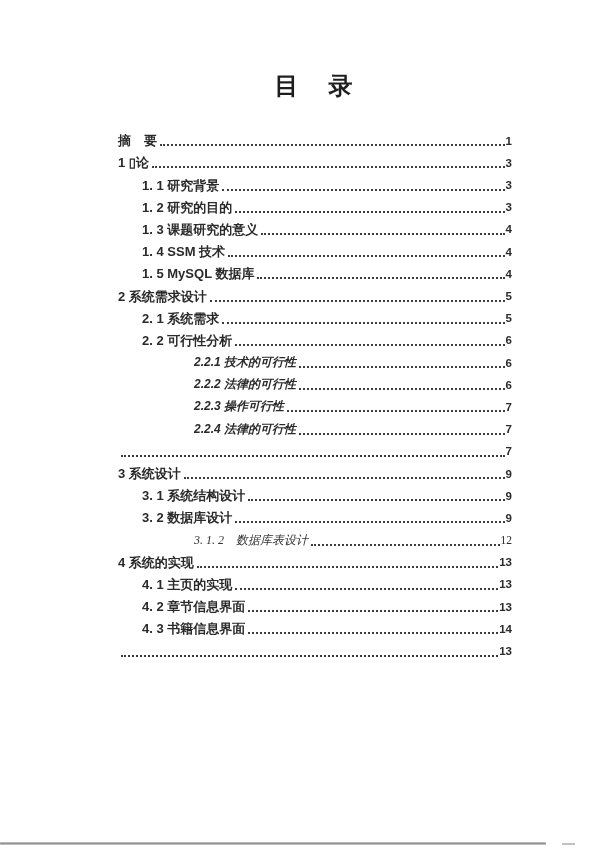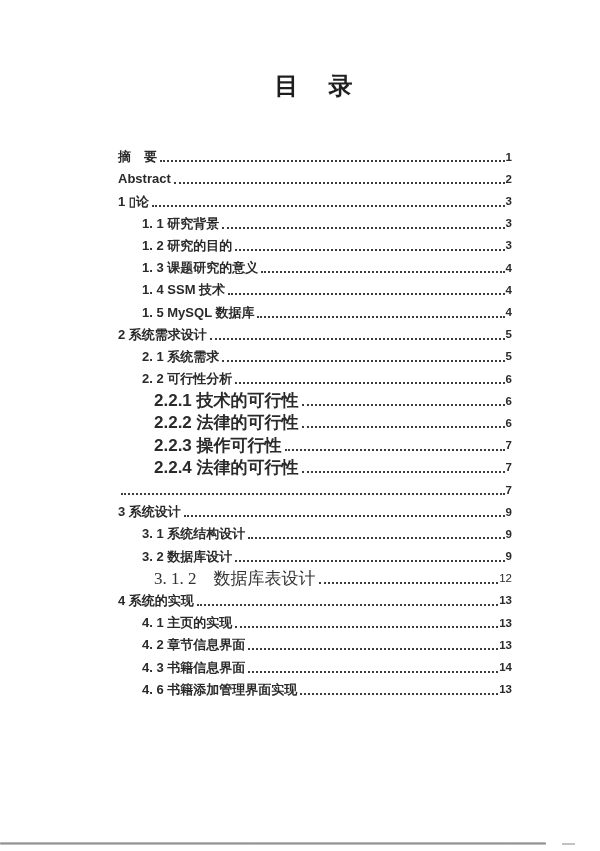--- a/index.html
+++ b/index.html
@@ -27,40 +27,40 @@
     font-family: "Liberation Serif", "DejaVu Serif", serif;
     font-size: 24px;
     line-height: 32px;
     font-weight: bold;
     letter-spacing: 3px;
     color: #1e1e1e;
     white-space: pre;
   }
   .toc {
     position: absolute;
-    top: 144px;
+    top: 128px;
     left: 118px;
     width: 394px;
   }
   .toc-row {
     display: flex;
     align-items: flex-end;
     height: 22.2px;
     cursor: pointer;
   }
   .toc-label {
     white-space: pre;
     font-size: 13px;
     font-weight: bold;
     line-height: 15px;
     padding-bottom: 2px;
     color: #2a2a2a;
   }
   .level-1 .toc-label { margin-left: 24px; }
-  .level-2 .toc-label { margin-left: 36px; font-size: 17px; }
+  .level-2 .toc-label { margin-left: 76px; font-size: 12px; font-style: italic; }
   .style-serif-bold .toc-label {
     font-family: "Liberation Serif", "DejaVu Serif", serif;
   }
   .style-serif-regular .toc-label {
     font-family: "Liberation Serif", "DejaVu Serif", serif;
     font-weight: normal;
     color: #333333;
     text-align: right;
   }
   .toc-leader {
@@ -71,21 +71,21 @@
     height: 0;
   }
   .toc-page {
     font-size: 11.5px;
     font-weight: bold;
     line-height: 13px;
     padding-bottom: 2.5px;
     color: #2a2a2a;
   }
   .style-serif-regular .toc-page {
-    font-family: Liberation Sans, sans-serif;
+    font-family: Liberation Serif, serif;
     font-weight: normal;
   }
   .page-bottom-edge {
     position: absolute;
     left: 0;
     top: 842px;
     width: 546px;
     height: 2.5px;
     background: linear-gradient(to bottom, #c7c7c7, #8f8f8f 55%, #d9d9d9);
     border-radius: 1px;
@@ -106,25 +106,20 @@
 
   <h1 class="toc-title">目　录</h1>
 
   <div class="toc" id="toc-list">
       <div class="toc-row level-0 style-serif-bold">
     <span class="toc-label">摘　要</span>
     <span class="toc-leader"></span>
     <span class="toc-page">1</span>
   </div>
       <div class="toc-row level-0 style-sans-bold">
-    <span class="toc-label">Abstract</span>
-    <span class="toc-leader"></span>
-    <span class="toc-page">2</span>
-  </div>
-      <div class="toc-row level-0 style-sans-bold">
     <span class="toc-label">1 ▯论</span>
     <span class="toc-leader"></span>
     <span class="toc-page">3</span>
   </div>
       <div class="toc-row level-1 style-sans-bold">
     <span class="toc-label">1. 1 研究背景</span>
     <span class="toc-leader"></span>
     <span class="toc-page">3</span>
   </div>
       <div class="toc-row level-1 style-sans-bold">
@@ -220,21 +215,20 @@
     <span class="toc-label">4. 2 章节信息界面</span>
     <span class="toc-leader"></span>
     <span class="toc-page">13</span>
   </div>
       <div class="toc-row level-1 style-sans-bold">
     <span class="toc-label">4. 3 书籍信息界面</span>
     <span class="toc-leader"></span>
     <span class="toc-page">14</span>
   </div>
       <div class="toc-row level-1 style-sans-bold">
-    <span class="toc-label">4. 6 书籍添加管理界面实现</span>
     <span class="toc-leader"></span>
     <span class="toc-page">13</span>
   </div>
     </div>
 
   <div class="page-bottom-edge"></div>
   <div class="scan-artifact"></div>
 </div>
 
 </body></html>

